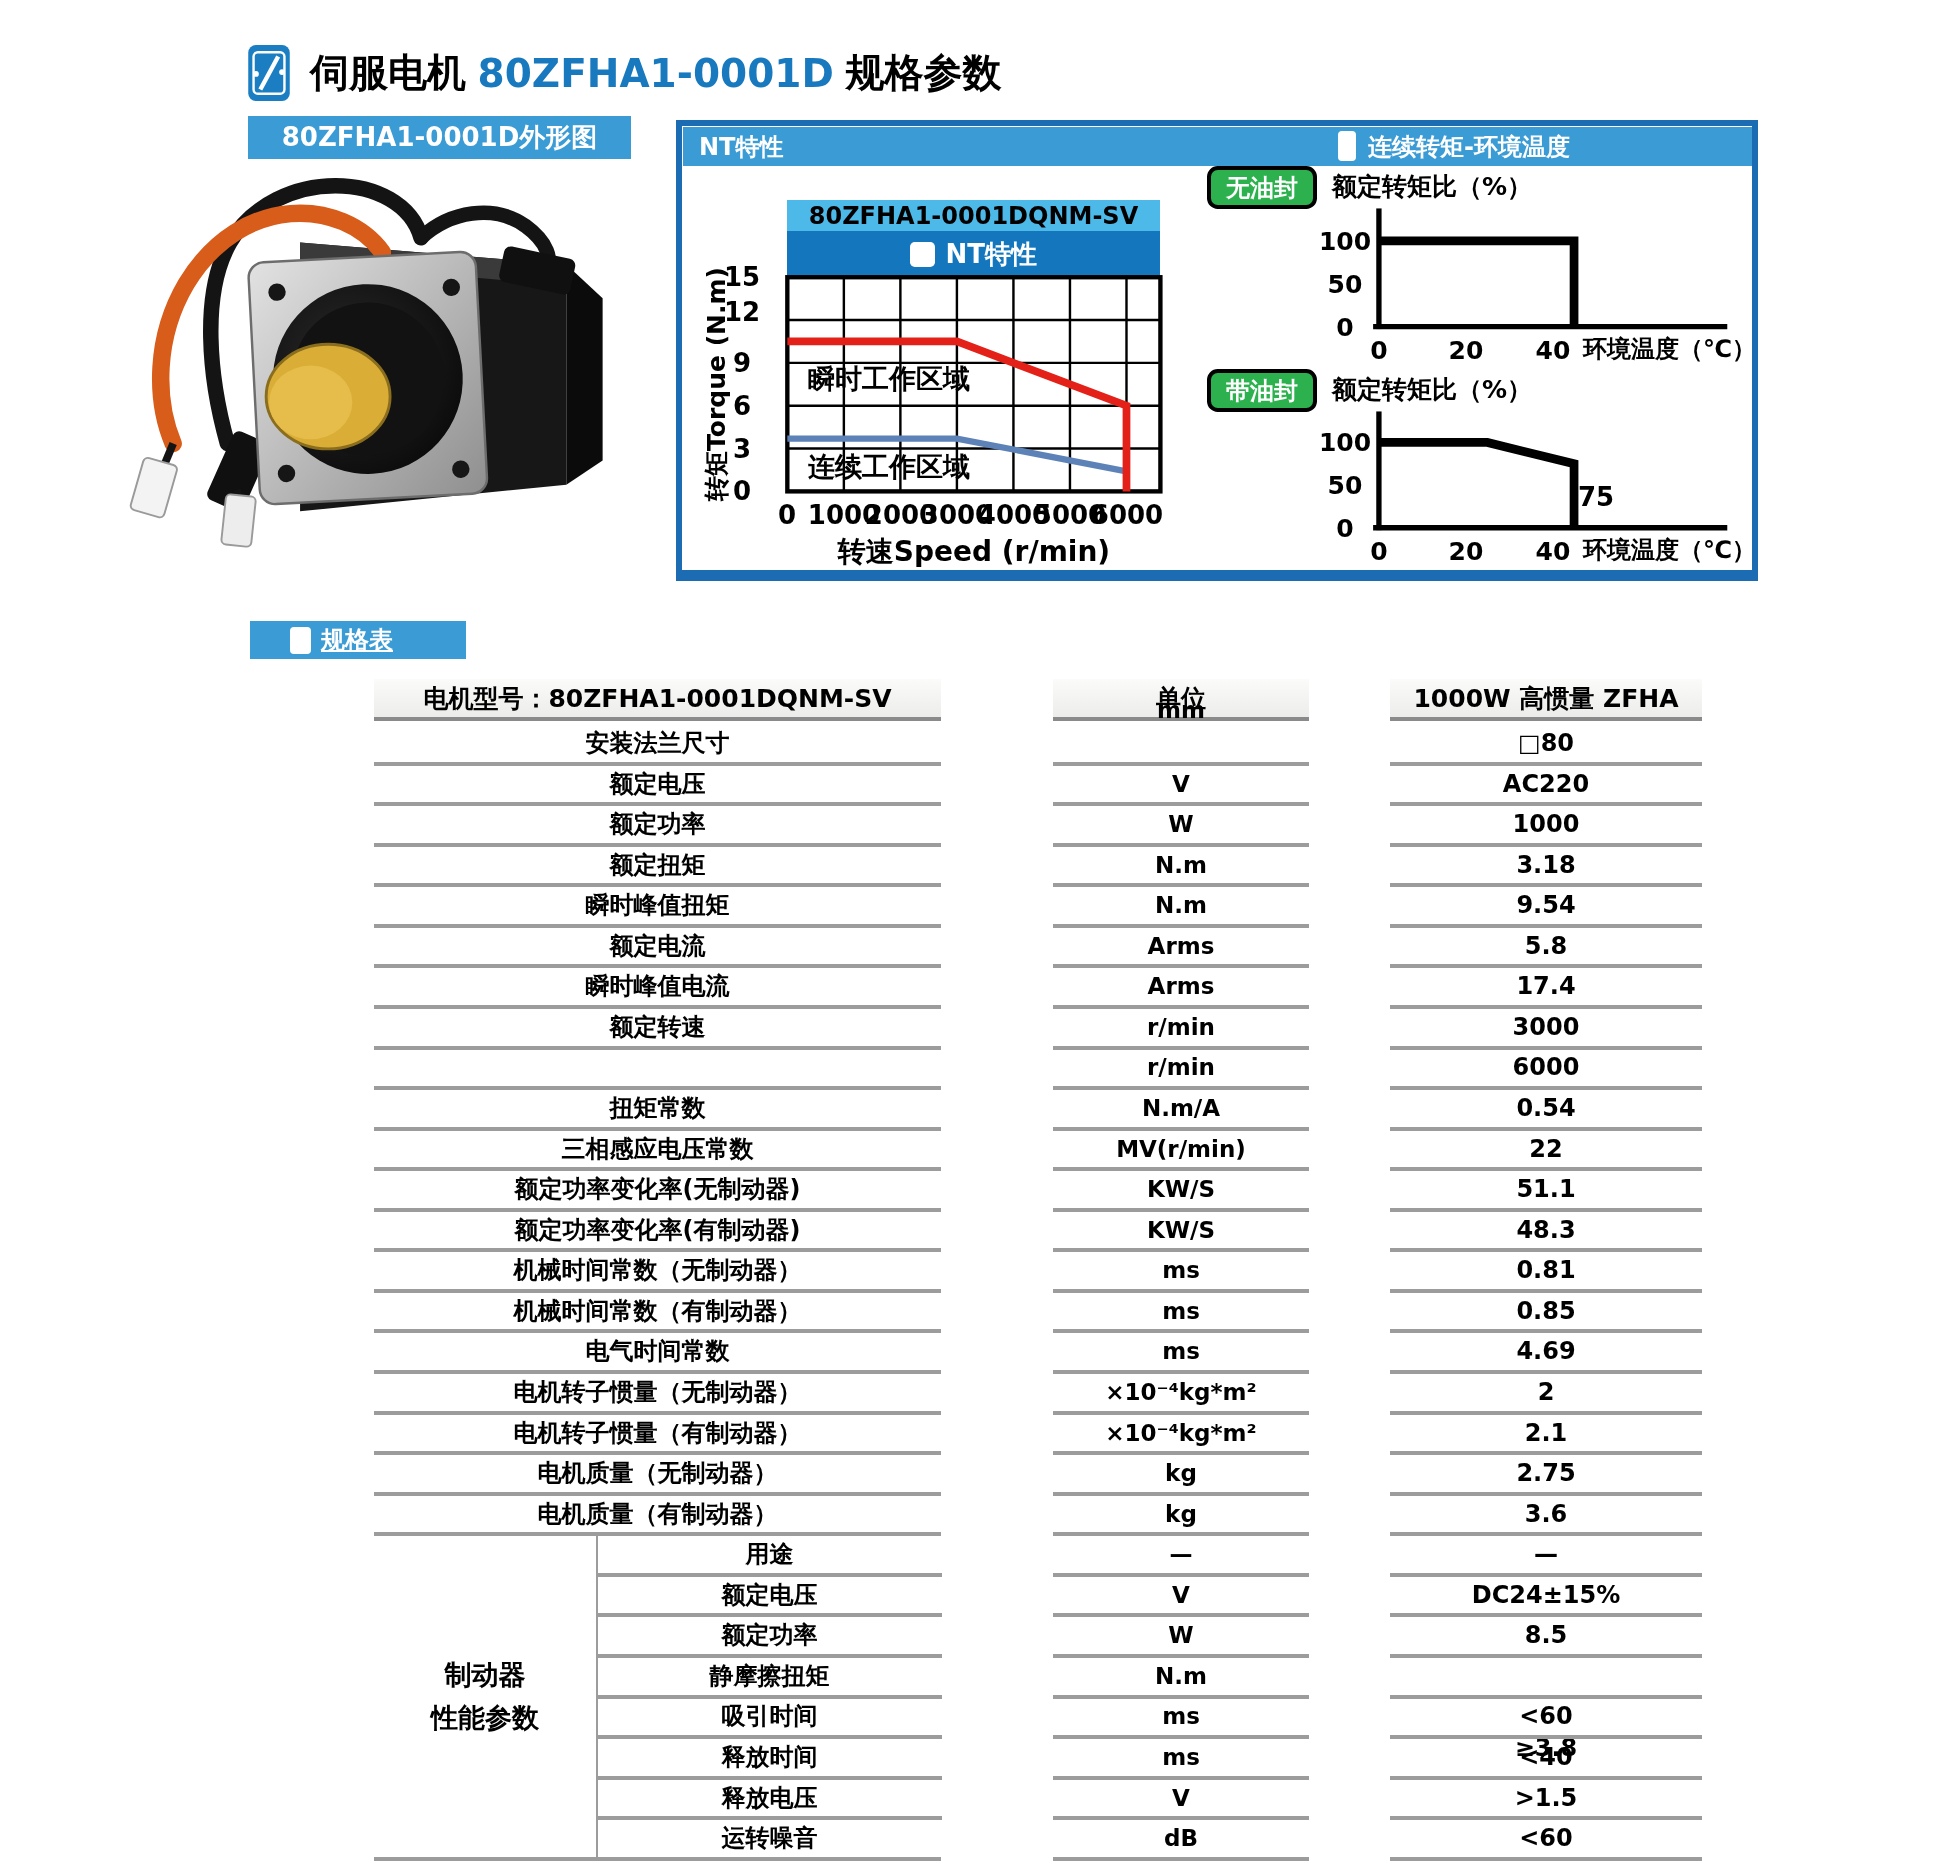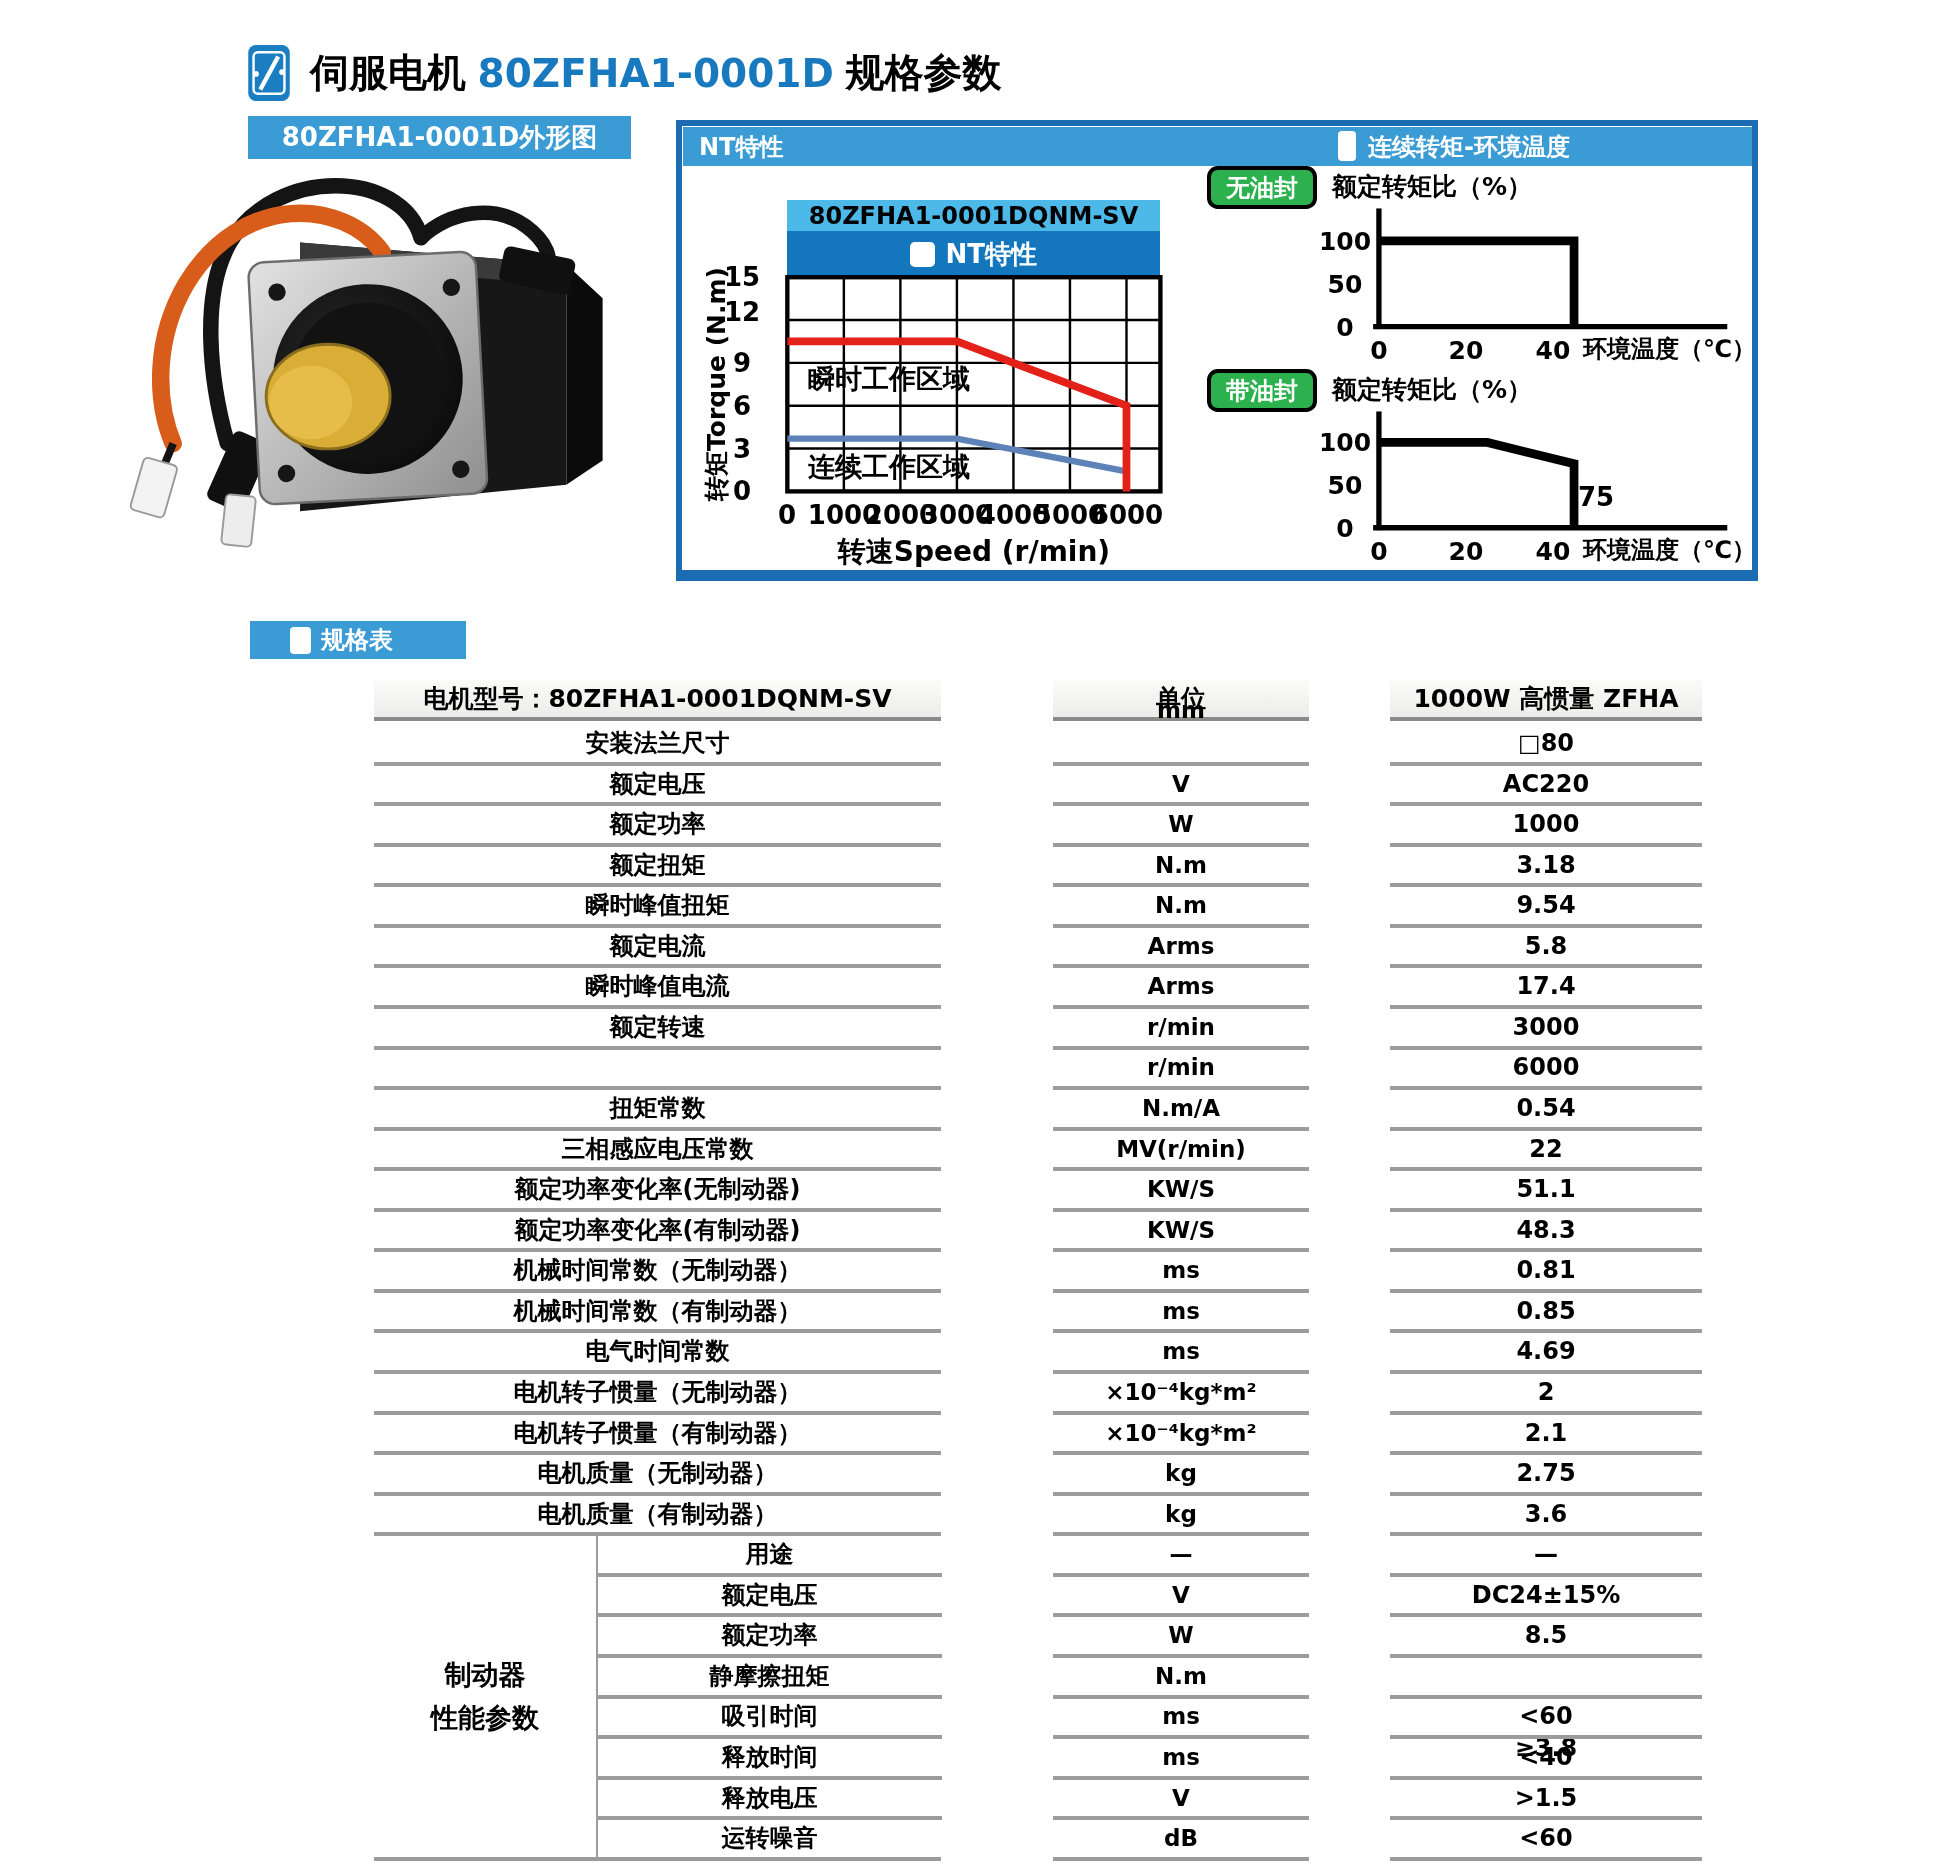--- a/index.html
+++ b/index.html
@@ -98,21 +98,21 @@
   <div class="abs" style="left:1332px;top:171px;height:31px;display:flex;align-items:center;font-size:25px;">额定转矩比（%）</div>
   <div class="abs" style="left:1583px;top:335px;height:27px;display:flex;align-items:center;font-size:24px;">环境温度（℃）</div>
 
   <div class="abs ctr" style="left:1207px;top:369px;width:110px;height:43px;background:#2db14e;border:4.4px solid #000;
        border-radius:10.7px;box-sizing:border-box;color:#fff;font-size:24px;">带油封</div>
   <div class="abs" style="left:1332px;top:374px;height:31px;display:flex;align-items:center;font-size:25px;">额定转矩比（%）</div>
   <div class="abs" style="left:1583px;top:536px;height:27px;display:flex;align-items:center;font-size:24px;">环境温度（℃）</div>
 
   <div class="abs bar" style="left:250px;top:621px;width:216px;height:38px;display:flex;align-items:center;">
     <span class="whitebox" style="display:inline-block;width:21.3px;height:27px;margin-left:40px;"></span>
-    <span style="margin-left:9.7px;font-size:24px;">规格表</span>
+    <span style="margin-left:9.7px;font-size:24px;text-decoration:underline;">规格表</span>
   </div>
 
   <div class="hcell ctr" style="left:374px;width:567px;">电机型号：80ZFHA1-0001DQNM-SV</div>
   <div class="hcell ctr" style="left:1053px;width:256px;">单位</div>
   <div class="hcell ctr" style="left:1390px;width:312px;">1000W 高惯量 ZFHA</div>
 
   <div class="tick" style="left:485px;top:1675px;font-size:27px;">制动器</div>
   <div class="tick" style="left:485px;top:1718px;font-size:27px;">性能参数</div>
 
   <svg id="charts-svg" class="abs" style="left:0;top:0;pointer-events:none;" width="1955" height="1867" viewBox="0 0 4035 3853">

